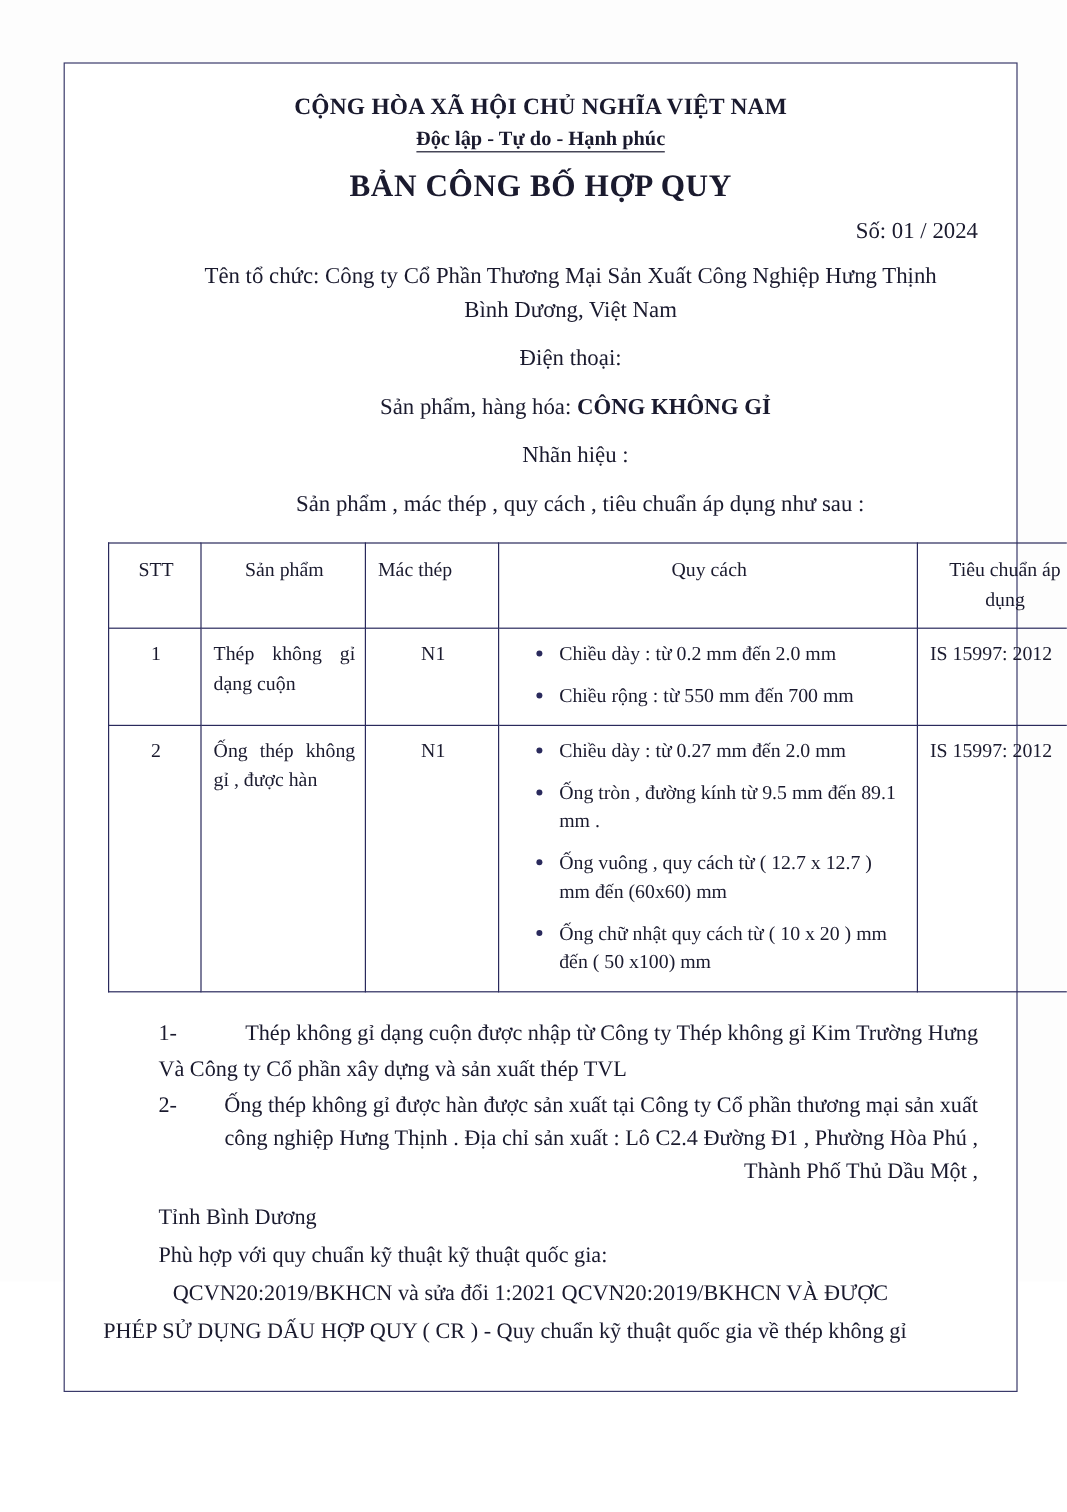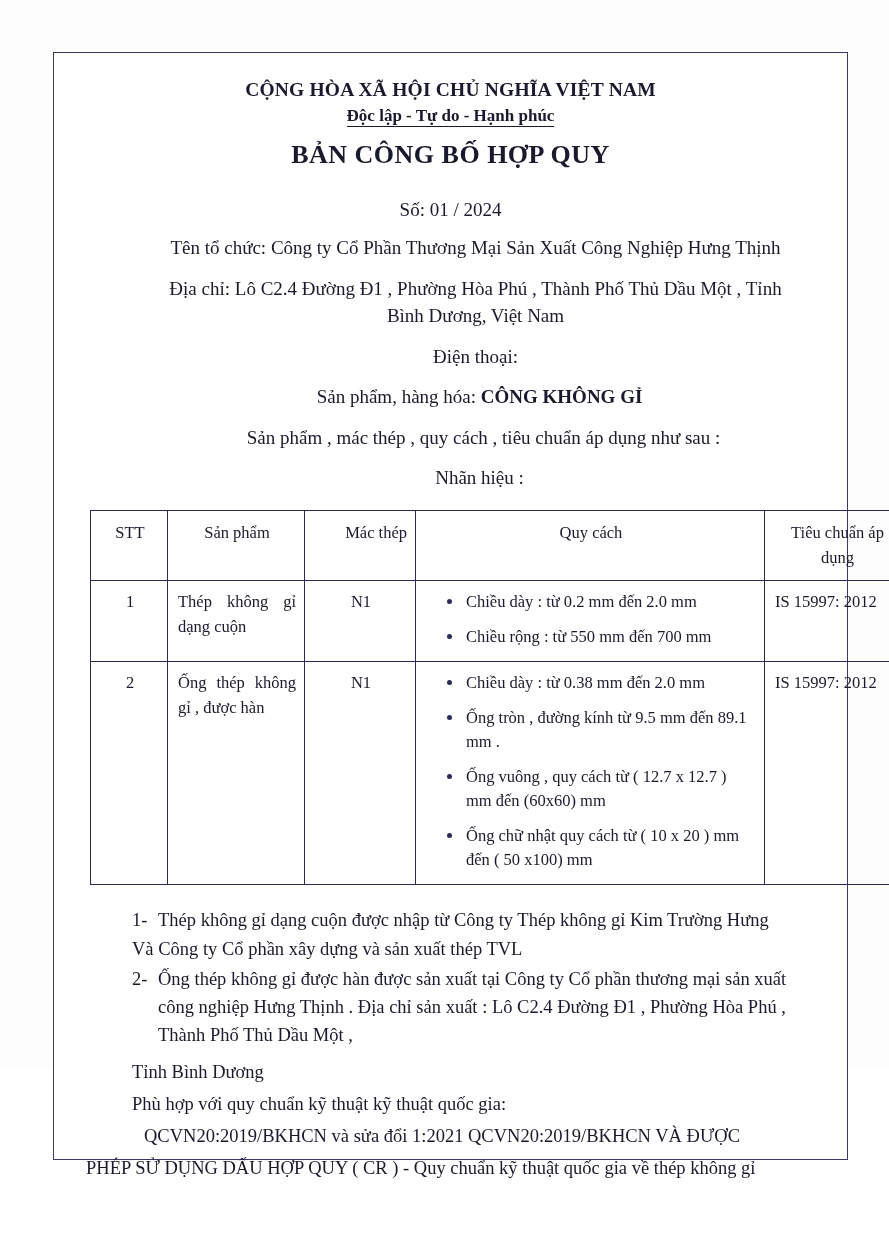--- a/index.html
+++ b/index.html
@@ -64,21 +64,22 @@
   }
 
   .doc-title {
     font-weight: bold;
     font-size: 26px;
     margin-top: 14px;
     letter-spacing: 0.5px;
   }
   .doc-number {
     font-size: 19px;
-    margin-top: 29px;
+    margin-top: 12px;
+    text-align: right;
   }
 
   .field-line {
     font-size: 19px;
     margin-top: 13px;
     line-height: 1.45;
     text-align: center;
   }
   .field-line.indent { padding-left: 50px; }
   .field-line.indent2 { padding-left: 58px; }
@@ -99,21 +100,21 @@
     font-size: 16.5px;
     line-height: 1.5;
   }
   table.spec th {
     font-weight: normal;
     padding-top: 10px;
     padding-bottom: 10px;
   }
   .col-stt   { width: 58px;  text-align: center; }
   .col-prod  { width: 118px; }
-  .col-mac   { width: 92px;  text-align: right; }
+  .col-mac   { width: 92px;  text-align: left; }
   .col-quy   { width: 330px; }
   .col-std   { width: 125px; }
 
   td.cell-center { text-align: center; }
   td.just { text-align: justify; text-align-last: left; }
 
   ul.bullets {
     margin: 0;
     padding-left: 40px;
     list-style: none;
@@ -143,21 +144,21 @@
     line-height: 1.5;
   }
   .note-item {
     display: flex;
     margin-bottom: 2px;
   }
   .note-num {
     width: 26px;
     flex: 0 0 26px;
   }
-  .note-body { flex: 1; }
+  .note-body { flex: 1; text-align: right; }
   .note-cont { padding-left: 0; }
 
   .closing {
     margin-top: 10px;
     padding-left: 46px;
     font-size: 18.5px;
     line-height: 1.5;
   }
   .closing .lead { padding-left: 0; }
   .qcvn {
@@ -190,34 +191,31 @@
       <div class="center nation">CỘNG HÒA XÃ HỘI CHỦ NGHĨA VIỆT NAM</div>
       <div class="center motto"><span>Độc lập - Tự do - Hạnh phúc</span></div>
 
       <div class="center doc-title">BẢN CÔNG BỐ HỢP QUY</div>
       <div class="center doc-number">Số: 01 / 2024</div>
 
       <div class="field-line indent">
         <span>Tên tổ chức: </span><span>Công ty Cổ Phần Thương Mại Sản Xuất Công Nghiệp Hưng Thịnh</span>
       </div>
 
-      <div class="field-line indent">
-        <span>Địa chỉ: </span><span>Lô C2.4 Đường Đ1 , Phường Hòa Phú , Thành Phố Thủ Dầu Một , Tỉnh</span>
-      </div>
       <div class="field-line indent" style="margin-top:0">Bình Dương, Việt Nam</div>
 
       <div class="field-line indent">Điện thoại:</div>
 
       <div class="field-line indent2">
         <span>Sản phẩm, hàng hóa: </span><span class="bold">CÔNG KHÔNG GỈ</span>
       </div>
 
+      <div class="field-line indent2">Nhãn hiệu :</div>
+
       <div class="field-line indent3">Sản phẩm , mác thép , quy cách , tiêu chuẩn áp dụng như sau :</div>
-
-      <div class="field-line indent2">Nhãn hiệu :</div>
 
       <table class="spec">
         <thead>
           <tr>
             <th class="col-stt">STT</th>
             <th class="col-prod">Sản phẩm</th>
             <th class="col-mac">Mác thép</th>
             <th class="col-quy">Quy cách</th>
             <th class="col-std">Tiêu chuẩn áp dụng</th>
           </tr>
@@ -234,21 +232,21 @@
               </ul>
             </td>
             <td>IS 15997: 2012</td>
           </tr>
           <tr>
             <td class="cell-center">2</td>
             <td class="just">Ống thép không gỉ , được hàn</td>
             <td class="cell-center">N1</td>
             <td>
               <ul class="bullets">
-                <li>Chiều dày : từ 0.38 mm đến 2.0 mm</li>
+                <li>Chiều dày : từ 0.27 mm đến 2.0 mm</li>
                 <li>Ống tròn , đường kính từ 9.5 mm đến 89.1 mm .</li>
                 <li>Ống vuông , quy cách từ ( 12.7 x 12.7 ) mm đến (60x60) mm</li>
                 <li>Ống chữ nhật quy cách từ ( 10 x 20 ) mm đến ( 50 x100) mm</li>
               </ul>
             </td>
             <td>IS 15997: 2012</td>
           </tr>
         </tbody>
       </table>
 

